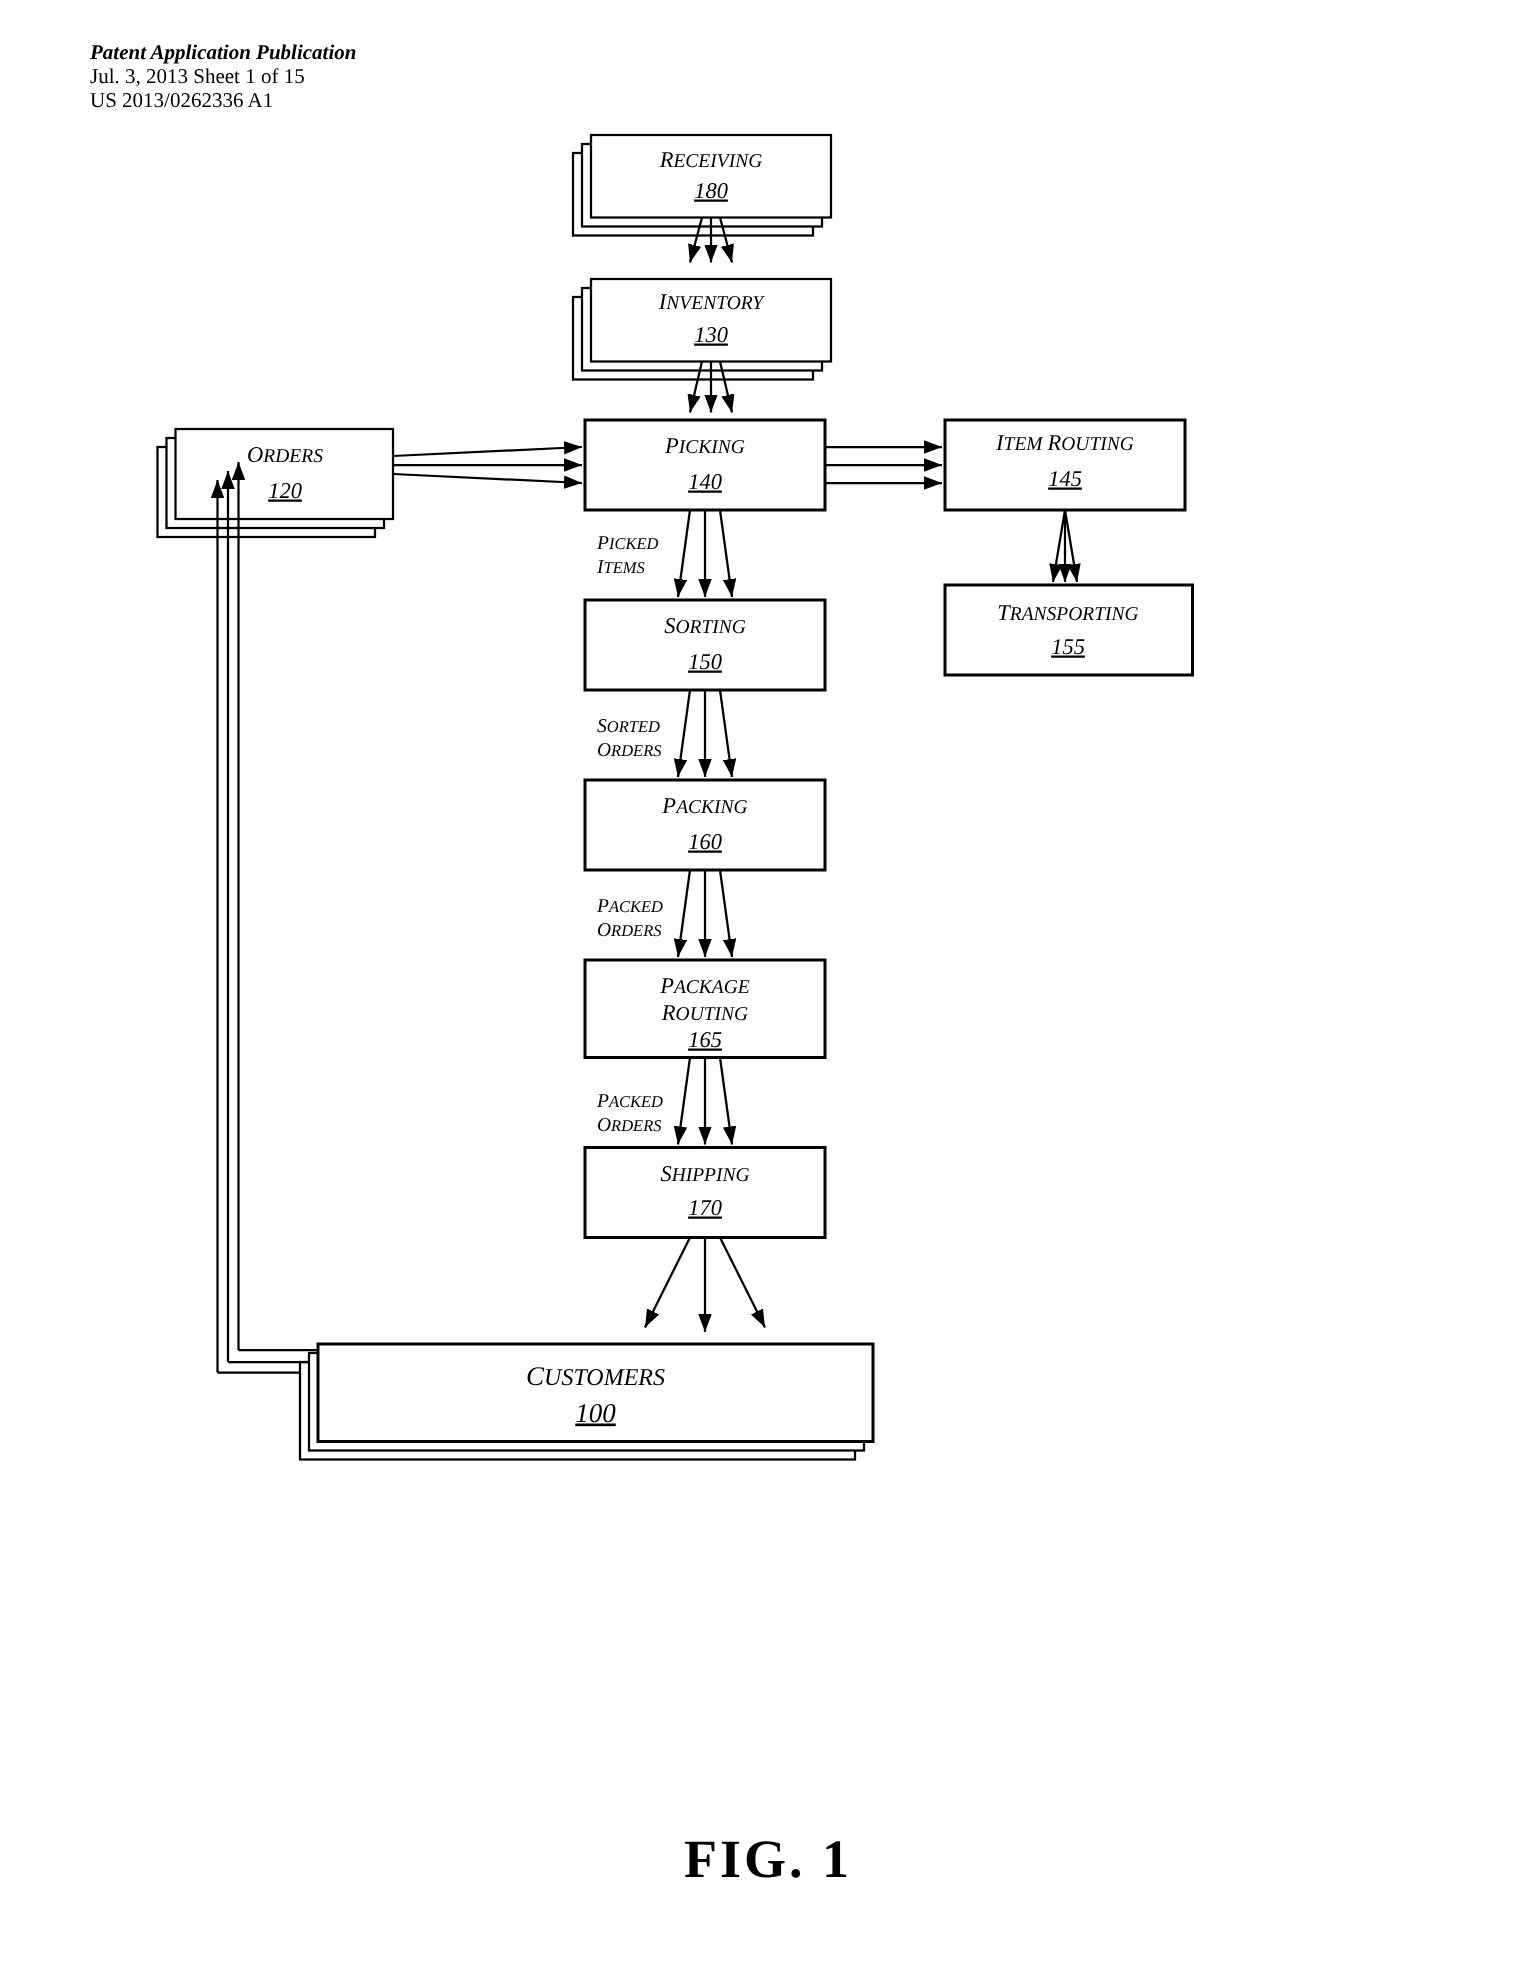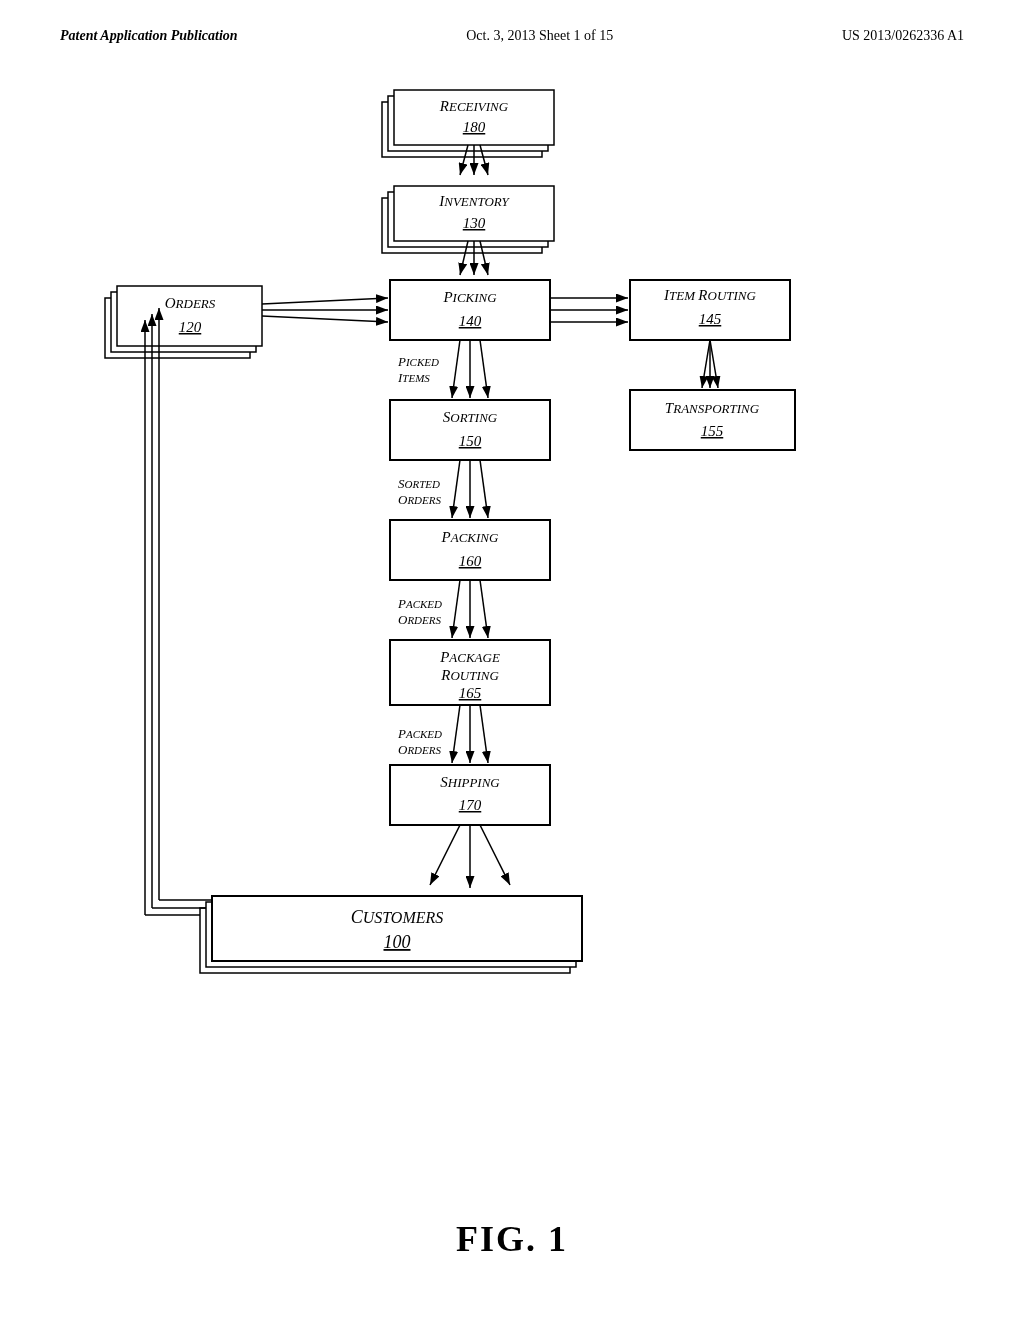--- a/index.html
+++ b/index.html
@@ -7,24 +7,25 @@
       width: 1024px;
       height: 1320px;
       background: #fff;
       font-family: 'Times New Roman', Times, serif;
       position: relative;
       overflow: hidden;
     }
 
     .header {
       display: flex;
-      justify-content: space-between;
+      justify-content: flex-end;
       align-items: baseline;
       padding: 28px 60px 0 60px;
       font-size: 14px;
+      flex-direction: column;
     }
 
     .header-left {
       font-style: italic;
       font-weight: bold;
       font-size: 14px;
     }
 
     .header-center {
       font-size: 14px;
@@ -68,21 +69,21 @@
       text-decoration: underline;
       font-size: 15px;
       font-family: 'Times New Roman', Times, serif;
     }
   </style>
 </head>
 <body>
 
 <div class="header">
   <span class="header-left">Patent Application Publication</span>
-  <span class="header-center">Oct. 3, 2013    Sheet 1 of 15</span>
+  <span class="header-center">Jul. 3, 2013    Sheet 1 of 15</span>
   <span class="header-right">US 2013/0262336 A1</span>
 </div>
 
 <div class="diagram-area">
   <svg viewBox="0 0 1024 1050" xmlns="http://www.w3.org/2000/svg">
     <defs>
       <marker id="arrowhead" markerWidth="8" markerHeight="6" refX="8" refY="3" orient="auto">
         <polygon points="0 0, 8 3, 0 6" fill="#000"></polygon>
       </marker>
       <marker id="arrowhead-up" markerWidth="8" markerHeight="6" refX="0" refY="3" orient="auto">

